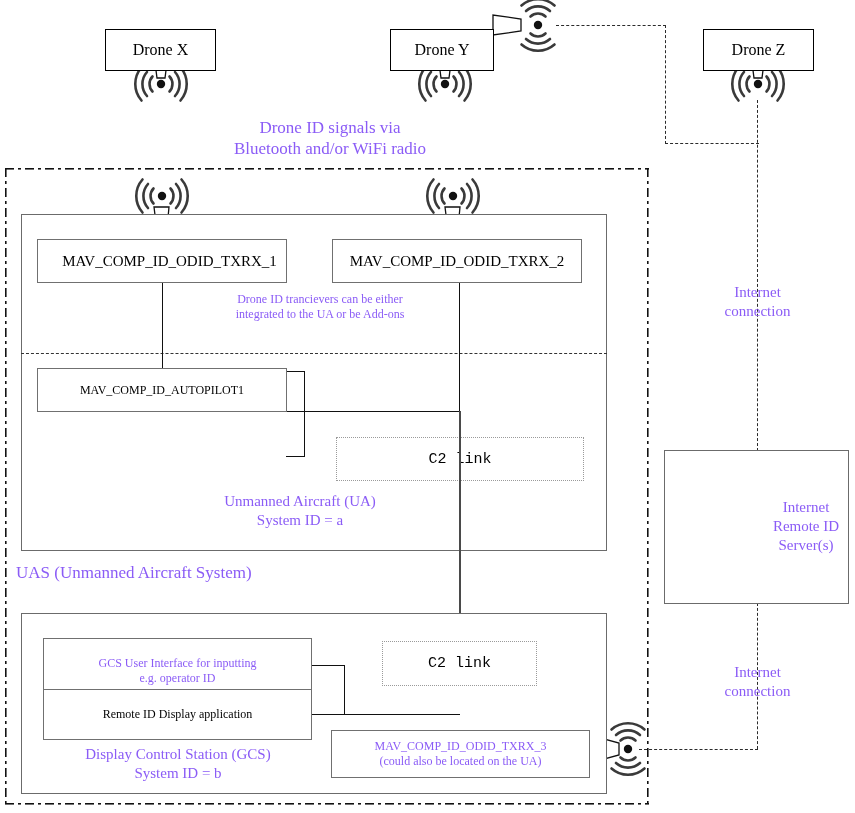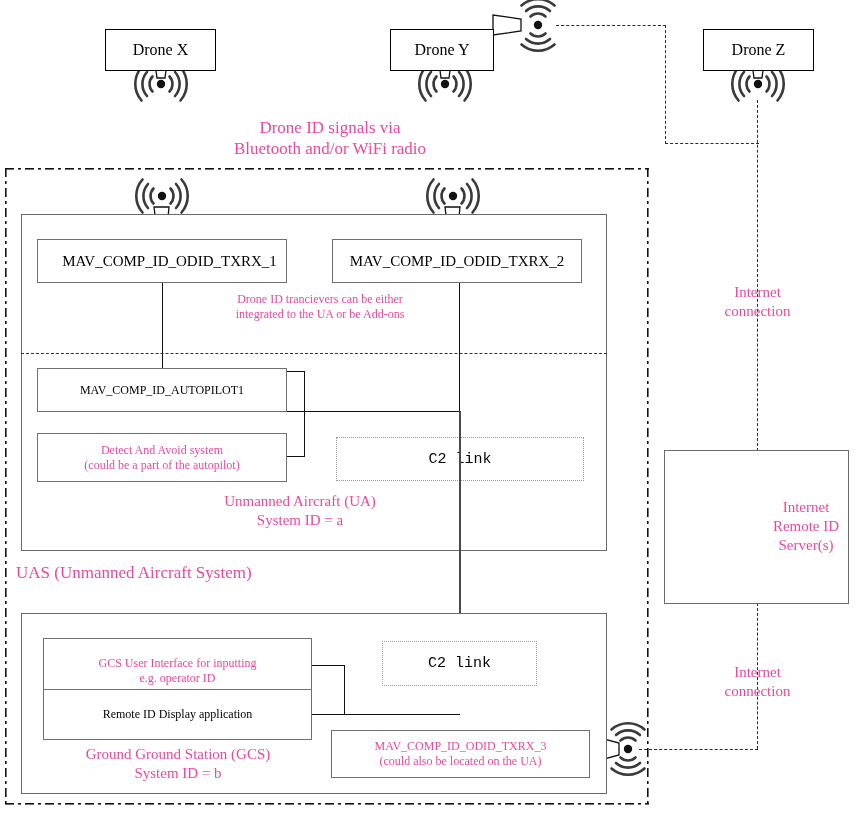--- a/index.html
+++ b/index.html
@@ -85,21 +85,21 @@
   .hdash-thin {
     height: 0;
     border-top: 1.6px dashed #333;
   }
 
   
   .label {
     position: absolute;
     text-align: center;
     line-height: 1.25;
-    color: #ec4899;
+    color: #8b5cf6;
     white-space: pre-line;
   }
   .t15 { font-size: 15px; }
   .t14 { font-size: 12px; }
   .t16 { font-size: 16px; }
   .t17 { font-size: 17px; }
 </style>
 </head>
 <body>
 
@@ -211,24 +211,20 @@
   <div class="abs hline" style="left:162px; top:371px; width:143px;"></div>
   <div class="abs vline" style="left:304px; top:371px; height:86px;"></div>
   <div class="abs hline" style="left:286px; top:456px; width:19px;"></div>
 
   <div class="abs vline" style="left:459px; top:283px; height:128px;"></div>
 
   <div class="abs box-grey t14" style="left:37px; top:368px; width:250px; height:44px;">
     <span>MAV_COMP_ID_AUTOPILOT1</span>
   </div>
 
-  <div class="abs box-grey t14" style="left:37px; top:433px; width:250px; height:49px;">
-    <span class="label t14" style="position:static; width:100%;">Detect And Avoid system
-(could be a part of the autopilot)</span>
-  </div>
 
   <div class="abs hline" style="left:287px; top:411px; width:173px;"></div>
 
   <div class="abs box-dotted t15" style="left:336px; top:437px; width:248px; height:44px;">
     <span>C2 link</span>
   </div>
 
   <div class="abs vline-grey" style="left:459px; top:411px; height:338px;"></div>
 
   <div class="label t15" style="left:160px; top:492px; width:280px;">Unmanned Aircraft (UA)
@@ -251,21 +247,21 @@
 
   <div class="abs box-dotted t15" style="left:382px; top:641px; width:155px; height:45px;">
     <span>C2 link</span>
   </div>
 
   <div class="abs box-grey t14" style="left:331px; top:730px; width:259px; height:48px;font-family:Liberation Serif, serif;">
     <span class="label t14" style="position:static; width:100%;">MAV_COMP_ID_ODID_TXRX_3
 (could also be located on the UA)</span>
   </div>
 
-  <div class="label t15" style="left:48px; top:745px; width:260px;">Ground Ground Station (GCS)
+  <div class="label t15" style="left:48px; top:745px; width:260px;">Display Control Station (GCS)
 System ID = b</div>
 
   <div class="abs box-thin-grey" style="left:664px; top:450px; width:185px; height:154px;"></div>
 
   <div class="label t15" style="left:760px; top:498px; width:92px;">Internet
 Remote ID
 Server(s)</div>
 
   <div class="label t15" style="left:700px; top:283px; width:115px;">Internet
 connection</div>

